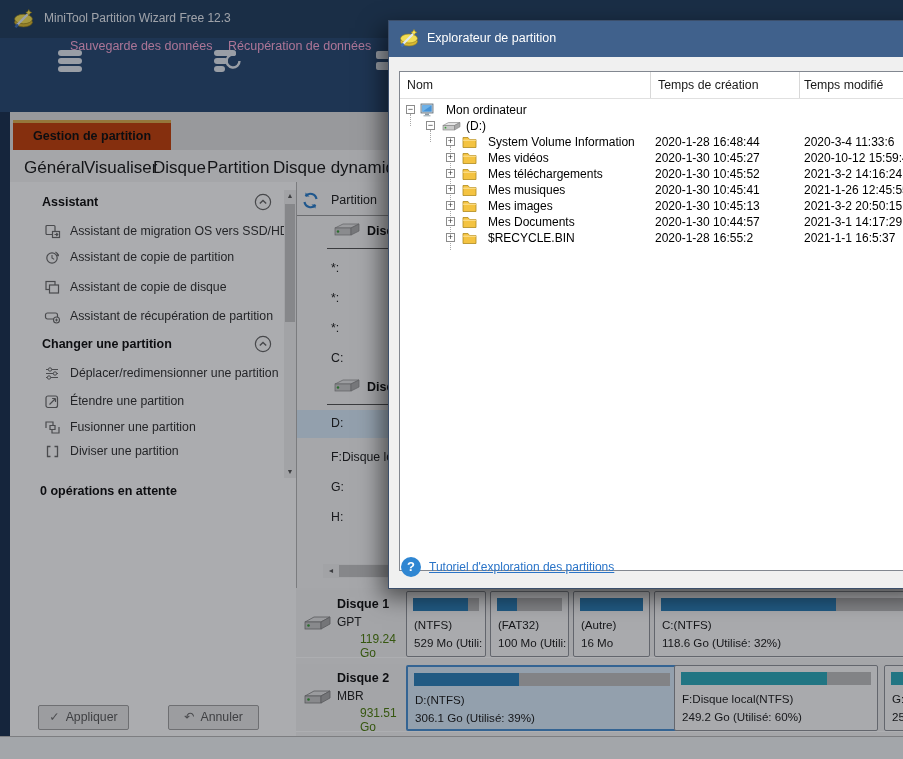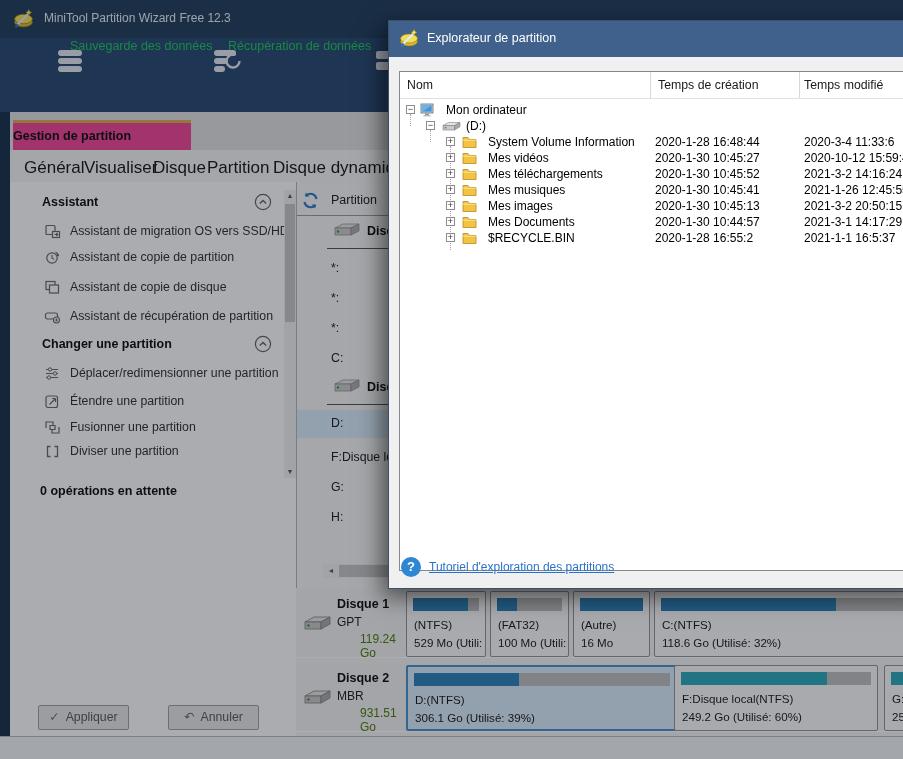--- a/index.html
+++ b/index.html
@@ -8,29 +8,29 @@
   #root { position:absolute; inset:0; width:903px; height:759px; overflow:hidden; }
   .abs { position:absolute; }
 
   
   #app { position:absolute; inset:0; background:#1d3350; }
   #titlebar { position:absolute; left:0; top:0; width:903px; height:38px; background:var(--titlebar,#24405f);text-align:right; }
   #titlebar .ttext { position:absolute; left:44px; top:11px; font-size:12px; color:#e7ebf1; }
   .appicon { position:absolute; left:13px; top:8px; width:21px; height:21px; }
 
   #toolbar { position:absolute; left:0; top:38px; width:903px; height:74px; background:var(--toolbar,#2a4a72); }
-  .tool-item { position:absolute; top:0; height:74px; text-align:center; color:#22c55e; }
+  .tool-item { position:absolute; top:0; height:74px; text-align:center; color:#f9a8d4; }
   .tool-item .ticn { display:block; margin:9px auto 2px; }
   .tool-item .tlabel { font-size:12.5px; white-space:nowrap; }
 
   #contentbg { position:absolute; left:10px; top:112px; width:893px; height:624px; background:#f0f0f0; }
 
   #tabbar { position:absolute; left:10px; top:112px; width:893px; height:38px; background:#dedede; }
-  #tab-active { position:absolute; left:3px; bottom:0; width:178px; height:30px; background:#ec4899;
-                border-top:3px solid var(--accent_tab,#d9ab4e); text-align:left;
+  #tab-active { position:absolute; left:3px; bottom:0; width:158px; height:30px; background:#c2410c;
+                border-top:3px solid var(--accent_tab,#d9ab4e); text-align:center;
                 font-weight:bold; font-size:12.5px; color:#111; line-height:26px; }
   #menubar { position:absolute; left:10px; top:150px; width:893px; height:32px; background:#f0f0f0; }
   .menu-item { position:absolute; top:8px; font-size:17px; color:#1a1a1a; white-space:nowrap;text-align:center; }
 
   
   #sidebar { position:absolute; left:10px; top:182px; width:286px; height:554px; background:#fafafa; }
   .sb-header { position:absolute; left:32px; font-size:12.5px; font-weight:bold; color:#111; white-space:nowrap; }
   .sb-item { position:absolute; left:34px; height:18px; font-size:12.3px; color:#333; white-space:nowrap; }
   .sb-item .icn { position:absolute; left:0; top:0; }
   .sb-item .lbl { position:absolute; left:26px; top:1px; }

